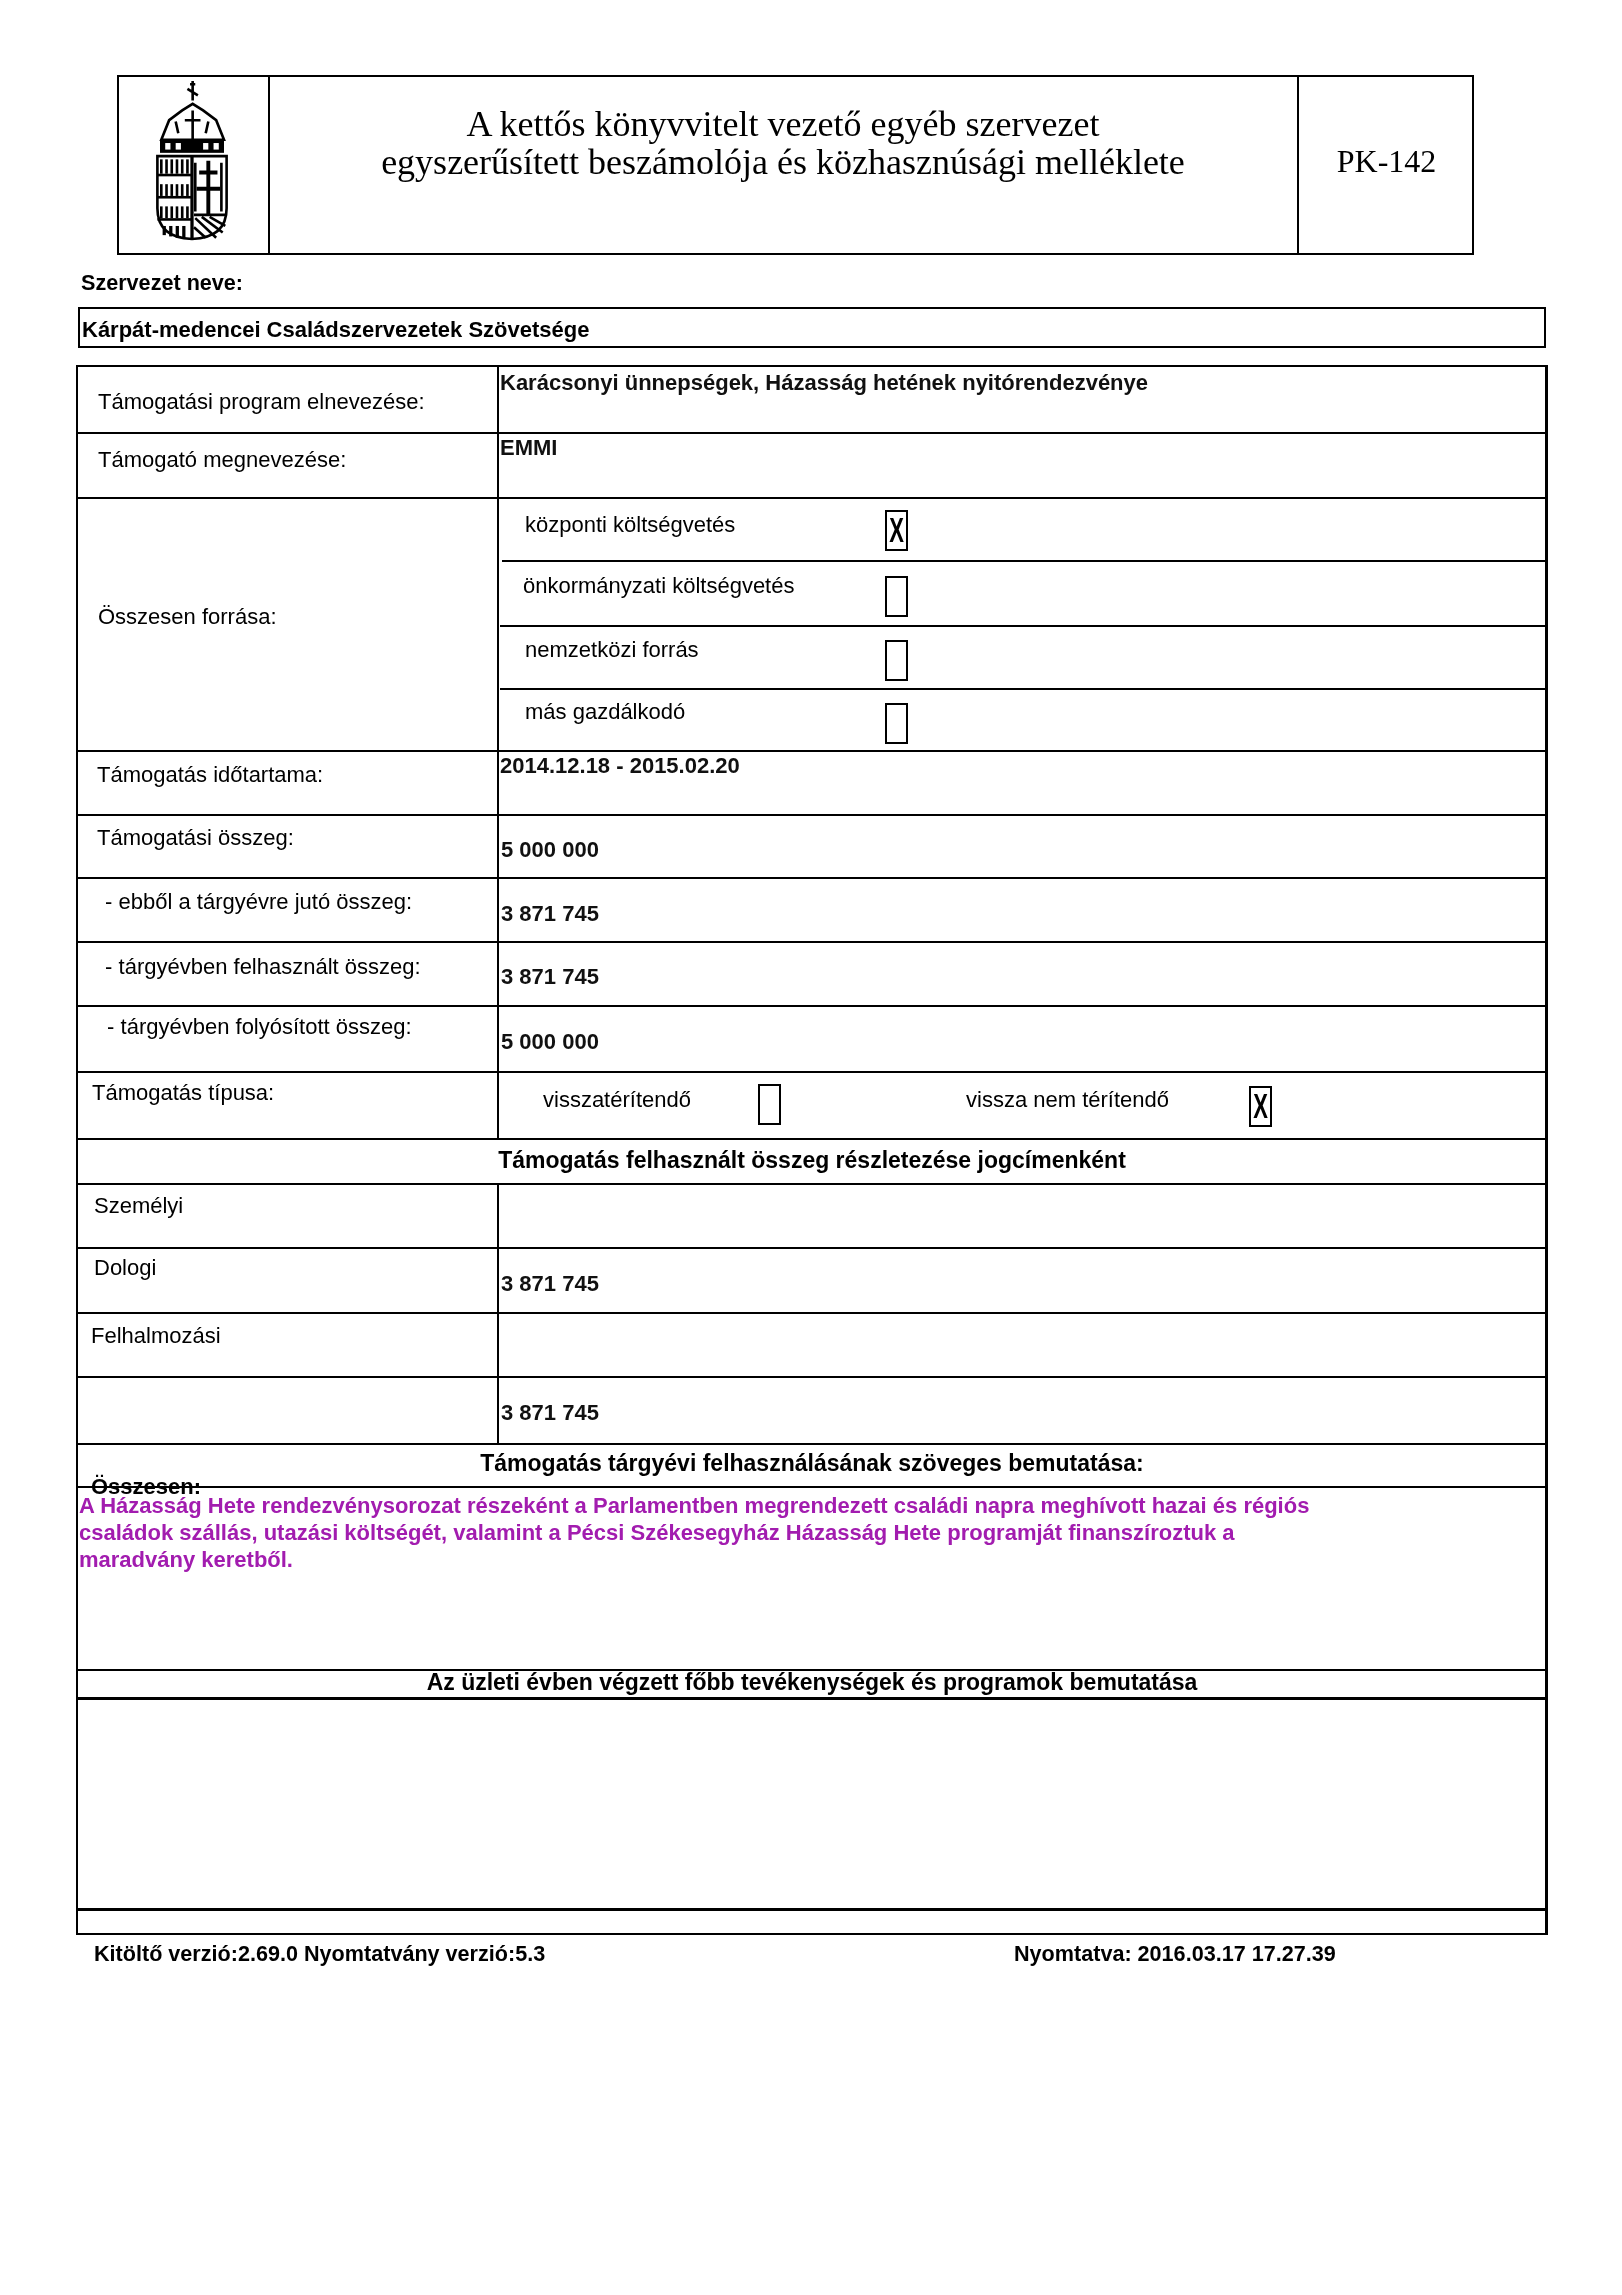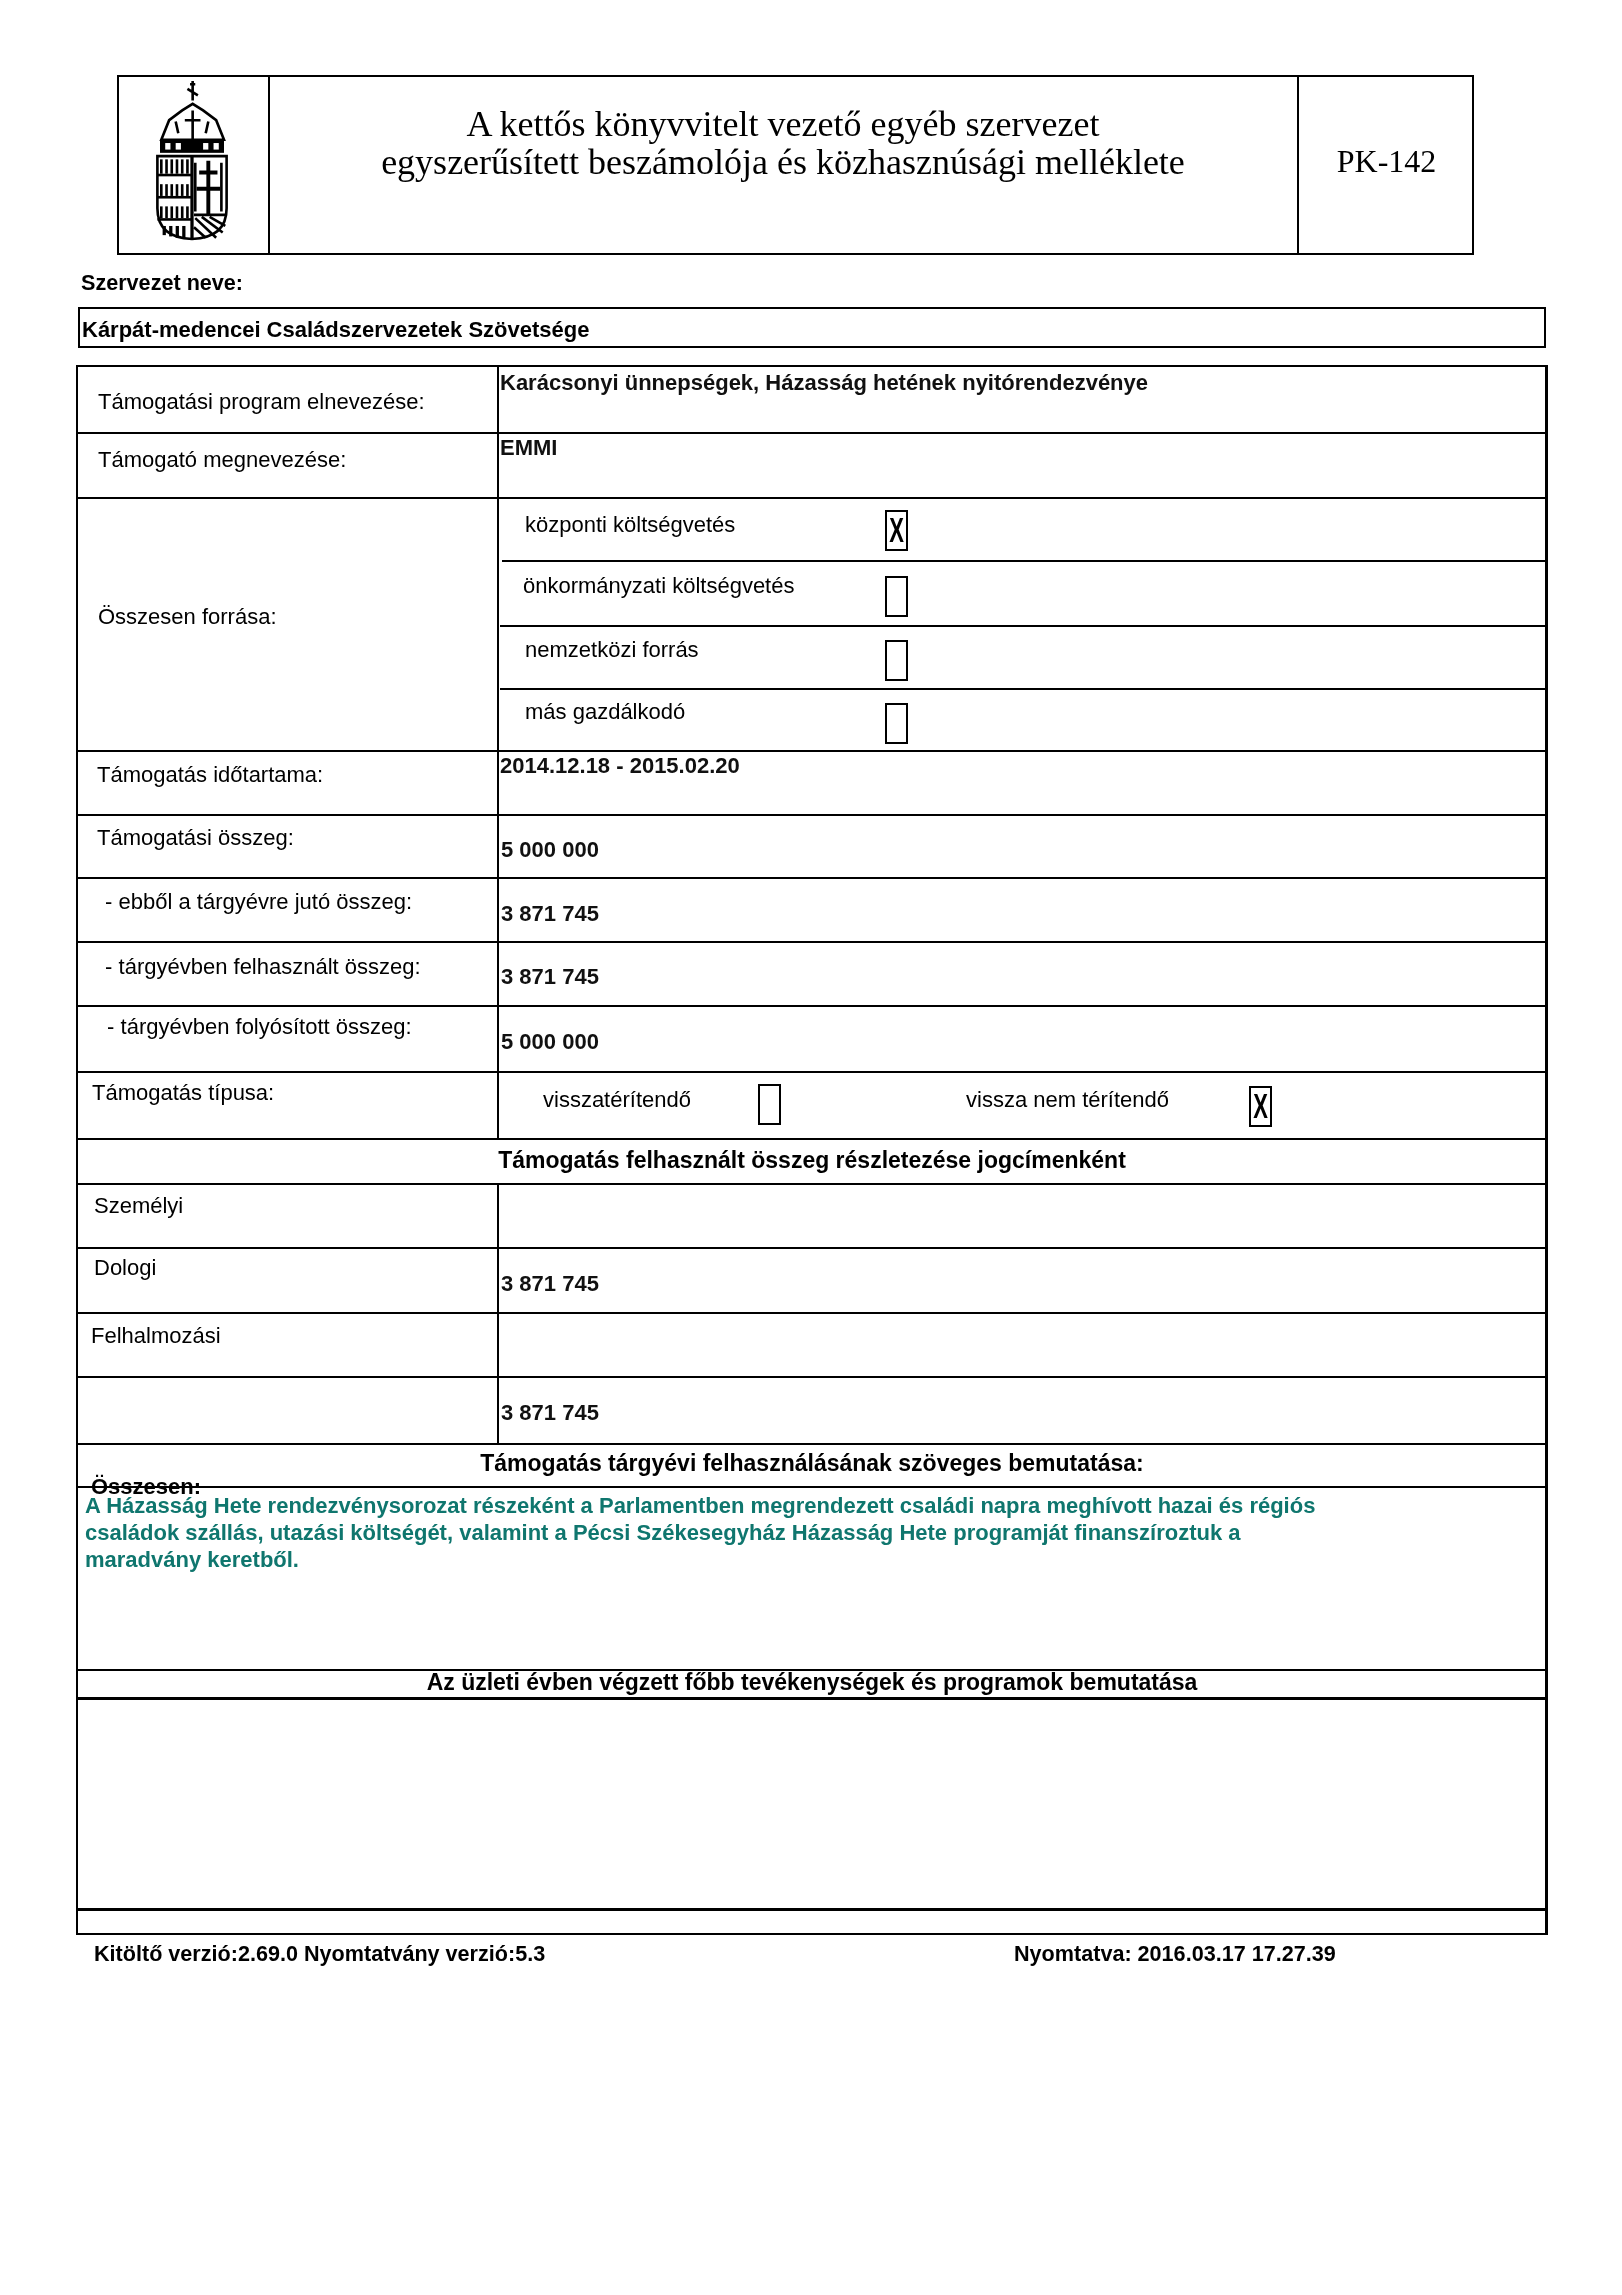--- a/index.html
+++ b/index.html
@@ -8,21 +8,21 @@
     .hline { position: absolute; height: 0; border-top: 2.6px solid #000; }
     .hline.thin { border-top-width: 2px; }
     .vline { position: absolute; width: 0; border-left: 2.6px solid #000; }
     .vline.thin { border-left-width: 2px; }
     .serif { font-family: "Liberation Serif", serif; }
     .lbl { position: absolute; font-size: 22px; white-space: nowrap; line-height: 1; }
     .val { position: absolute; font-size: 22px; font-weight: bold; white-space: nowrap; line-height: 1; color: #111; }
     .head { position: absolute; font-size: 23px; font-weight: bold; white-space: nowrap; line-height: 1; text-align: center; }
     .cb { position: absolute; width: 23px; height: 41px; border: 2.6px solid #000; box-sizing: border-box; background: #fff; }
     .cb .x { position: absolute; left: 0; right: 0; top: 50%; transform: translateY(-50%) scaleY(1.6); text-align: center; font-family: "Liberation Sans", sans-serif; font-weight: bold; font-size: 22px; line-height: 1; }
-    .desc { position: absolute; font-size: 22px; font-weight: bold; line-height: 27px; color: #0f766e; margin-left: 6px; }
+    .desc { position: absolute; font-size: 22px; font-weight: bold; line-height: 27px; color: #a21caf; }
     .footer { position: absolute; font-size: 21.6px; font-weight: bold; white-space: nowrap; line-height: 1; }
   </style>
 </head>
 <body>
 
 <div class="abs" style="left:117px; top:75px; width:1357px; height:180px; border:2.6px solid #000;"></div>
 <div class="vline thin" style="left:268px; top:75px; height:180px;"></div>
 <div class="vline thin" style="left:1297px; top:75px; height:180px;"></div>
 
 <div class="abs" style="left:156px; top:81px; width:72px; height:160px;">

